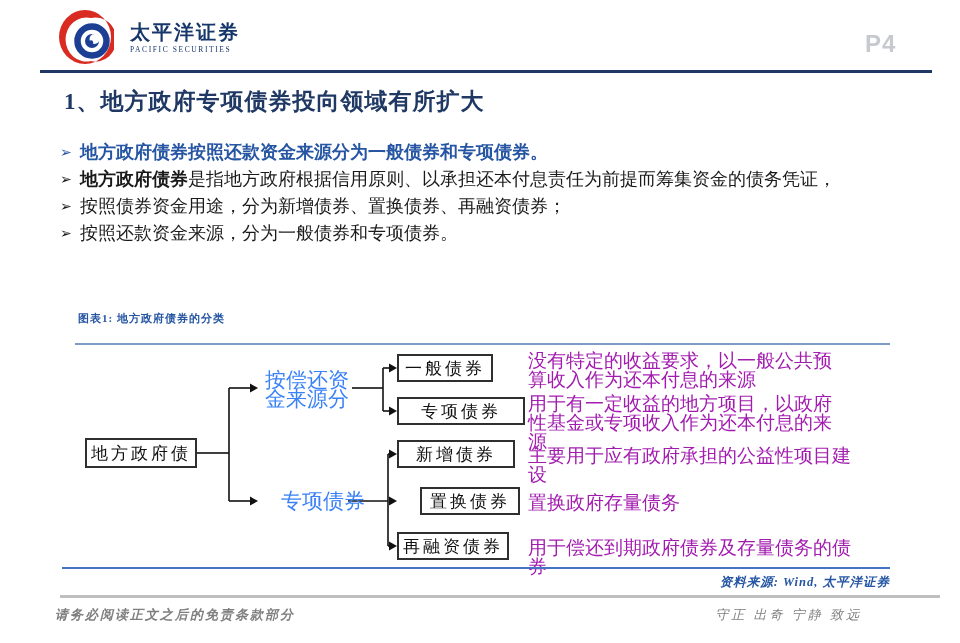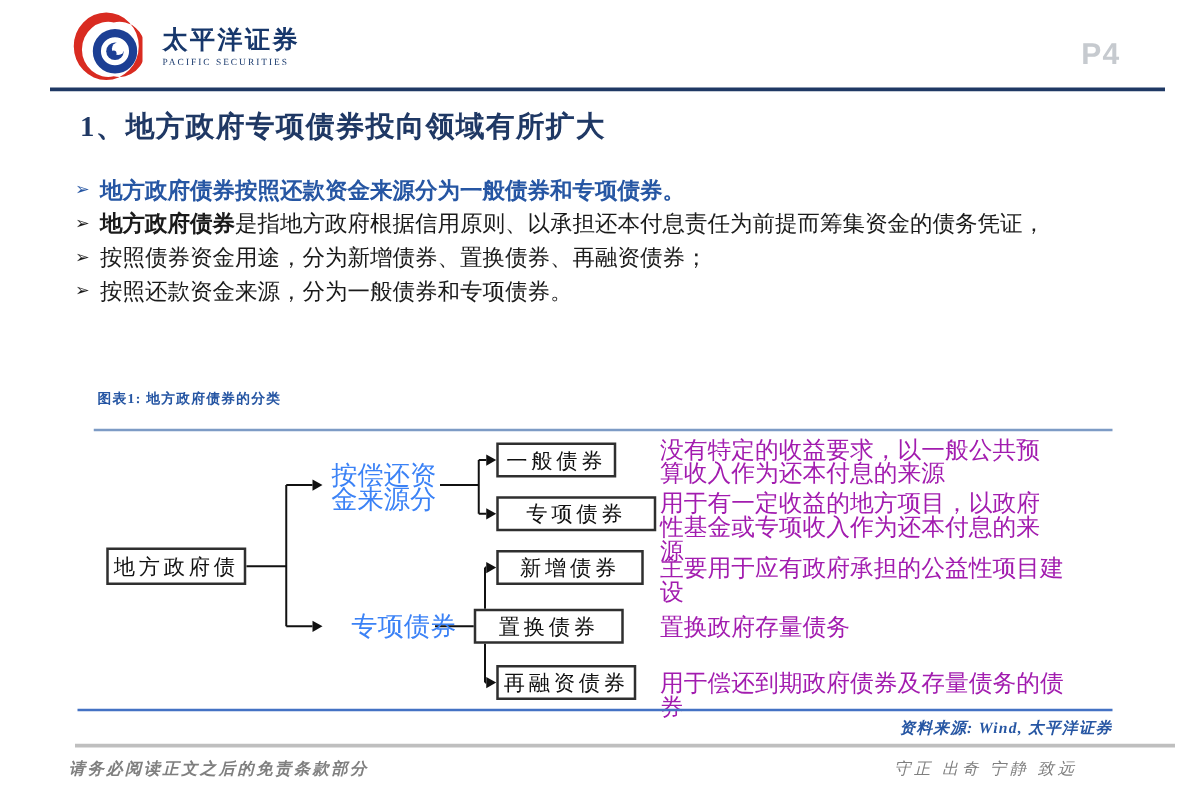--- a/index.html
+++ b/index.html
@@ -131,21 +131,21 @@
     </svg>
 
     <div class="dbox" style="left:85px;top:438px;width:112px;height:30px">地方政府债</div>
 
     <div class="dlabel" style="left:265px;top:371px;width:84px">按偿还资金来源分</div>
     <div class="dlabel" style="left:281px;top:492px">专项债券</div>
 
     <div class="dbox" style="left:397px;top:354px;width:96px;height:28px">一般债券</div>
     <div class="dbox" style="left:397px;top:397px;width:128px;height:28px">专项债券</div>
     <div class="dbox" style="left:397px;top:440px;width:118px;height:28px">新增债券</div>
-    <div class="dbox" style="left:379px;top:487px;width:120px;height:28px">置换债券</div>
+    <div class="dbox" style="left:420px;top:487px;width:100px;height:28px">置换债券</div>
     <div class="dbox" style="left:397px;top:532px;width:112px;height:28px">再融资债券</div>
 
     <div class="ddesc wrap" style="left:528px;top:351px">没有特定的收益要求，以一般公共预算收入作为还本付息的来源</div>
     <div class="ddesc wrap" style="left:528px;top:394px">用于有一定收益的地方项目，以政府性基金或专项收入作为还本付息的来源</div>
     <div class="ddesc" style="left:528px;top:446px">主要用于应有政府承担的公益性项目建设</div>
     <div class="ddesc" style="left:528px;top:493px">置换政府存量债务</div>
     <div class="ddesc" style="left:528px;top:538px">用于偿还到期政府债券及存量债务的债券</div>
 
     <div class="fig-bottom-line"></div>
     <div class="fig-source">资料来源: Wind, 太平洋证券</div>

